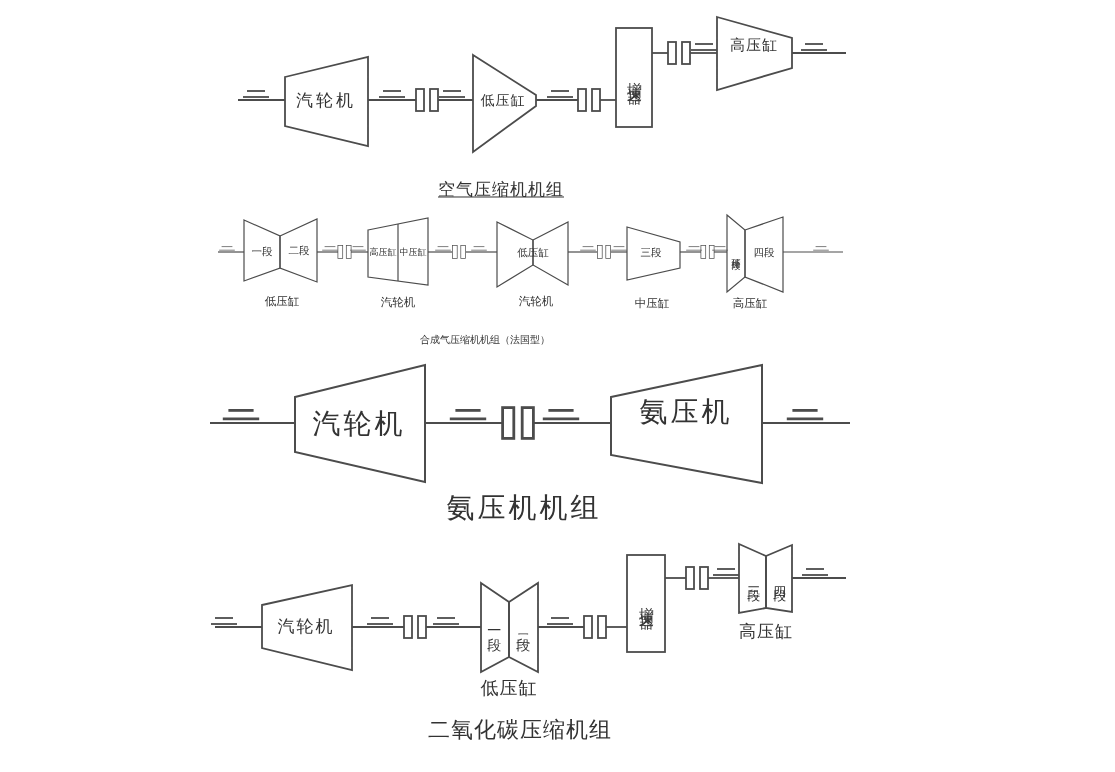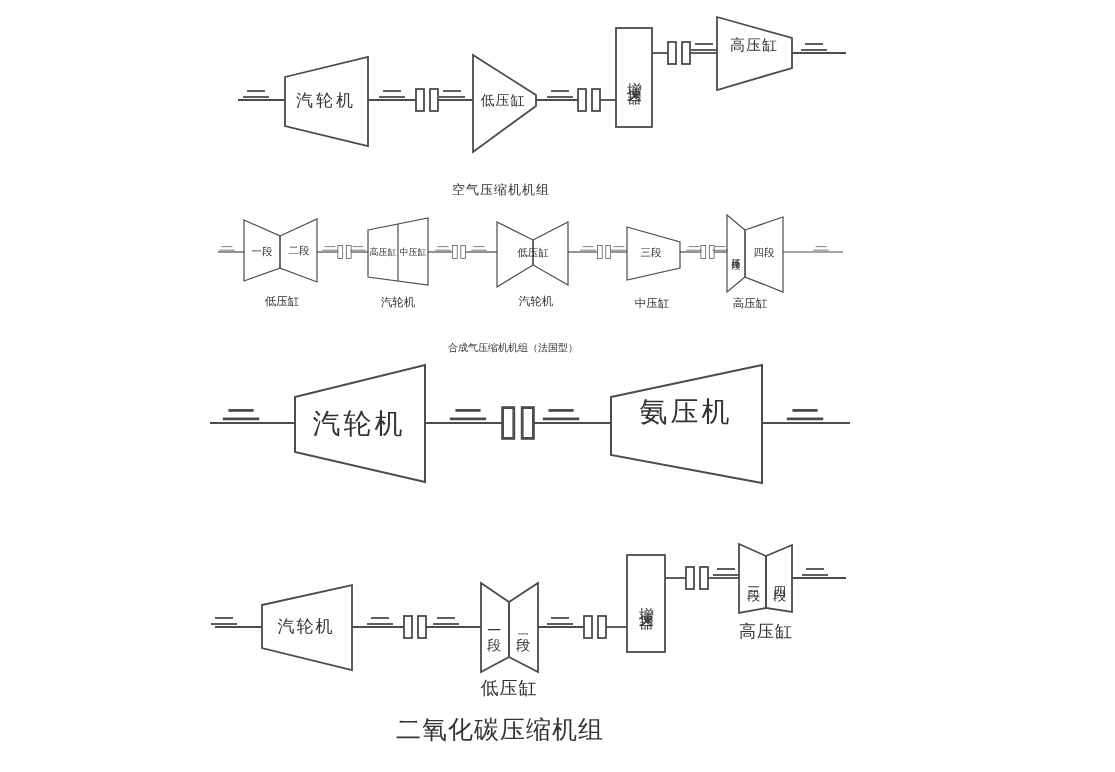--- a/index.html
+++ b/index.html
@@ -151,43 +151,44 @@
       <rect x="627" y="555" width="38" height="97"></rect>
       <polygon points="739,544 766,556 766,608 739,613"></polygon>
       <polygon points="766,556 792,545 792,612 766,608"></polygon>
     </g>
   </svg>
 
   <div class="lbl" style="left:326px; top:101px; font-size:17px; letter-spacing:3px;">汽轮机</div>
   <div class="lbl" style="left:503px; top:101px; font-size:14px; letter-spacing:1px;">低压缸</div>
   <div class="lbl vert" style="left:634px; top:77px; font-size:15px; letter-spacing:5px;">增速器</div>
   <div class="lbl" style="left:754px; top:45px; font-size:15px; letter-spacing:1px;">高压缸</div>
-  <div class="lbl" style="left:501px; top:190px; font-size:13px; letter-spacing:1px;">空气压缩机机组</div>
+  <div class="lbl" style="left:501px; top:190px; font-size:17px; letter-spacing:1px;text-decoration:underline;">空气压缩机机组</div>
 
   <div class="lbl" style="left:262px; top:252px; font-size:10.5px;">一段</div>
   <div class="lbl" style="left:299px; top:251px; font-size:10.5px;">二段</div>
   <div class="lbl" style="left:282px; top:301px; font-size:11.5px;">低压缸</div>
   <div class="lbl" style="left:383px; top:252px; font-size:9px;">高压缸</div>
   <div class="lbl" style="left:413px; top:252px; font-size:9px;">中压缸</div>
   <div class="lbl" style="left:398px; top:302px; font-size:11.5px;">汽轮机</div>
   <div class="lbl" style="left:533px; top:253px; font-size:10.5px;">低压缸</div>
   <div class="lbl" style="left:536px; top:301px; font-size:11.5px;">汽轮机</div>
   <div class="lbl" style="left:651px; top:253px; font-size:10.5px;">三段</div>
   <div class="lbl" style="left:652px; top:303px; font-size:11.5px;">中压缸</div>
   <div class="lbl vert" style="left:736px; top:253px; font-size:9px; letter-spacing:1px;">循环段</div>
   <div class="lbl" style="left:764px; top:253px; font-size:10.5px;">四段</div>
   <div class="lbl" style="left:750px; top:303px; font-size:11.5px;">高压缸</div>
-  <div class="lbl" style="left:485px; top:348px; font-size:10px;margin-left:28px;">合成气压缩机机组（法国型）</div>
+  <div class="lbl" style="left:485px; top:340px; font-size:10px;">合成气压缩机机组（法国型）</div>
 
   <div class="lbl" style="left:359px; top:424px; font-size:28px; letter-spacing:3px;">汽轮机</div>
   <div class="lbl" style="left:686px; top:412px; font-size:28px; letter-spacing:3px;">氨压机</div>
+  <div class="lbl" style="left:524px; top:508px; font-size:28px; letter-spacing:3px;">氨压机机组</div>
 
   <div class="lbl" style="left:306px; top:627px; font-size:17px; letter-spacing:2px;">汽轮机</div>
   <div class="lbl vert" style="left:494px; top:627px; font-size:14px; letter-spacing:4px;">一段</div>
   <div class="lbl vert" style="left:523px; top:627px; font-size:14px; letter-spacing:4px;">二段</div>
   <div class="lbl" style="left:509px; top:688px; font-size:18px; letter-spacing:1px;">低压缸</div>
   <div class="lbl vert" style="left:646px; top:602px; font-size:15px; letter-spacing:5px;">增速器</div>
   <div class="lbl vert" style="left:753px; top:578px; font-size:13px; letter-spacing:2px;">三段</div>
   <div class="lbl vert" style="left:779px; top:578px; font-size:13px; letter-spacing:2px;">四段</div>
   <div class="lbl" style="left:766px; top:632px; font-size:17px; letter-spacing:1px;">高压缸</div>
-  <div class="lbl" style="left:500px; top:730px; font-size:25px; letter-spacing:1px;text-align:right;">二氧化碳压缩机组</div>
+  <div class="lbl" style="left:520px; top:730px; font-size:22px; letter-spacing:1px;text-align:right;">二氧化碳压缩机组</div>
 
 </div>
 
 </body></html>

